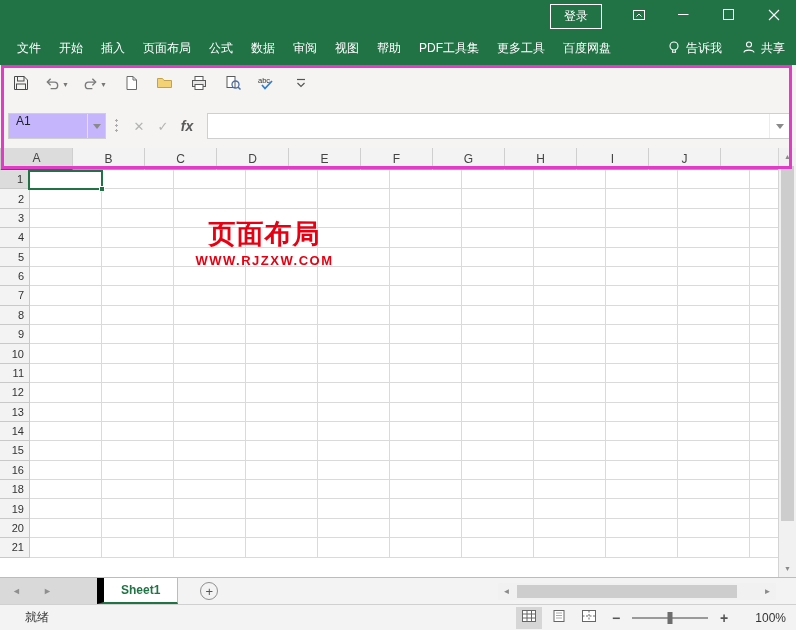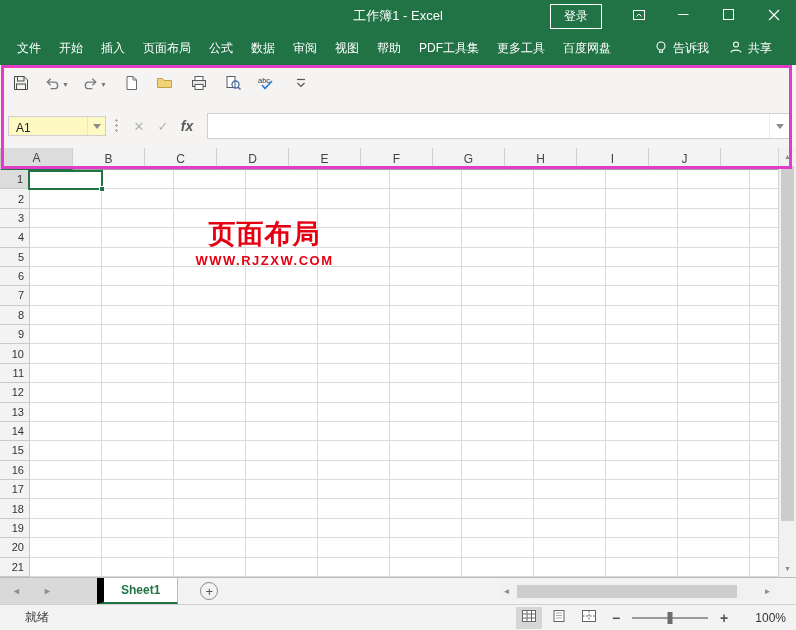--- a/index.html
+++ b/index.html
@@ -16,31 +16,31 @@
   .titlebar{height:32px;background:var(--green);position:relative;display:flex;align-items:center;color:#fff;}
   .titlebar .title{position:absolute;left:0;right:0;text-align:center;font-size:13px;color:#fff;pointer-events:none;}
   .tb-right{margin-left:auto;display:flex;align-items:center;height:100%;position:relative;z-index:2;}
   .login-btn{border:1px solid #fff;background:transparent;color:#fff;font-size:12px;padding:3px 13px;margin-right:14px;cursor:pointer;font-family:inherit;}
   .tb-btn{width:45px;height:100%;display:flex;align-items:center;justify-content:center;}
 
   
   .menubar{height:33px;background:var(--green);display:flex;align-items:stretch;color:#fff;padding-left:8px;}
   .menu-tabs{display:flex;align-items:stretch;}
   .mtab{display:flex;align-items:center;padding:0 9px;font-size:12px;color:#fff;cursor:pointer;white-space:nowrap;}
-  .mb-right{margin-left:auto;display:flex;align-items:stretch;padding-right:14px;}
+  .mb-right{margin-left:auto;display:flex;align-items:stretch;padding-right:1px;}
   .mb-item{display:flex;align-items:center;gap:5px;padding:0 10px;font-size:12px;white-space:nowrap;cursor:pointer;}
 
   
   .qat{height:39px;background:#f5f4f2;display:flex;align-items:center;padding-left:8px;gap:8px;}
   .qbtn{height:28px;min-width:26px;display:flex;align-items:center;justify-content:center;gap:2px;padding:0 3px;cursor:pointer;}
   .ddarrow{font-size:7px;color:#777;line-height:1;}
 
   
   .formularow{height:44px;background:#f5f4f2;display:flex;align-items:center;padding:0 6px 0 8px;}
-  .namebox{width:98px;height:20px;background:#fef9c3;border:1px solid #cfcfcf;display:flex;align-items:flex-end;}
+  .namebox{width:98px;height:26px;background:#c4b5fd;border:1px solid #cfcfcf;display:flex;align-items:flex-start;}
   .namebox .nb-text{flex:1;padding-left:7px;font-size:12px;color:#222;}
   .nb-dd{width:18px;height:100%;display:flex;align-items:center;justify-content:center;border-left:1px solid #e3e3e3;cursor:pointer;}
   .tri-down{width:0;height:0;border-left:4px solid transparent;border-right:4px solid transparent;border-top:5px solid #8a8a8a;}
   .fsep{width:3px;height:16px;margin:0 9px;background-image:radial-gradient(circle,#ababab 1px,transparent 1.2px);background-size:3px 5px;}
   .fbtn{width:24px;height:26px;display:flex;align-items:center;justify-content:center;font-size:13px;cursor:pointer;}
   .fbtn.dis{color:#b3b3b3;}
   .fx{font-family:Liberation Sans, sans-serif;font-style:italic;font-weight:bold;color:#5a5a5a;font-size:14px;}
   .formula-input-wrap{flex:1;height:26px;margin-left:8px;background:#fff;border:1px solid #cfcfcf;display:flex;align-items:center;}
   .formula-input{flex:1;height:100%;padding:0 6px;font-size:12px;color:#222;display:flex;align-items:center;outline:none;}
   .fb-dd{width:20px;height:100%;display:flex;align-items:center;justify-content:center;border-left:1px solid #ececec;cursor:pointer;}
@@ -98,21 +98,20 @@
 
   
   .highlight-box{position:absolute;left:1px;top:65px;width:791px;height:104px;border:3px solid var(--pink);z-index:50;pointer-events:none;}
 </style>
 </head>
 <body>
 
 <div class="app">
 
   <div class="titlebar">
-    <div class="title">工作簿1 - Excel</div>
     <div class="tb-right">
       <button class="login-btn">登录</button>
       <div class="tb-btn">
         <span>
           <svg width="14" height="14" viewBox="0 0 14 14">
               <rect x="1.5" y="2.5" width="11" height="9" fill="none" stroke="#fff"></rect>
               <path d="M4.5 8.5 L7 6 L9.5 8.5" fill="none" stroke="#fff"></path>
             </svg>
         </span>
       </div>
@@ -519,34 +518,20 @@
               <div class="cell"></div>
               <div class="cell"></div>
               <div class="cell"></div>
               <div class="cell"></div>
               <div class="cell"></div>
               <div class="cell"></div>
               <div class="cell"></div>
               <div class="cell fillc"></div>
             </div>
             <div class="grow">
-              <div class="rowh">17</div>
-              <div class="cell"></div>
-              <div class="cell"></div>
-              <div class="cell"></div>
-              <div class="cell"></div>
-              <div class="cell"></div>
-              <div class="cell"></div>
-              <div class="cell"></div>
-              <div class="cell"></div>
-              <div class="cell"></div>
-              <div class="cell"></div>
-              <div class="cell fillc"></div>
-            </div>
-            <div class="grow">
               <div class="rowh">18</div>
               <div class="cell"></div>
               <div class="cell"></div>
               <div class="cell"></div>
               <div class="cell"></div>
               <div class="cell"></div>
               <div class="cell"></div>
               <div class="cell"></div>
               <div class="cell"></div>
               <div class="cell"></div>

